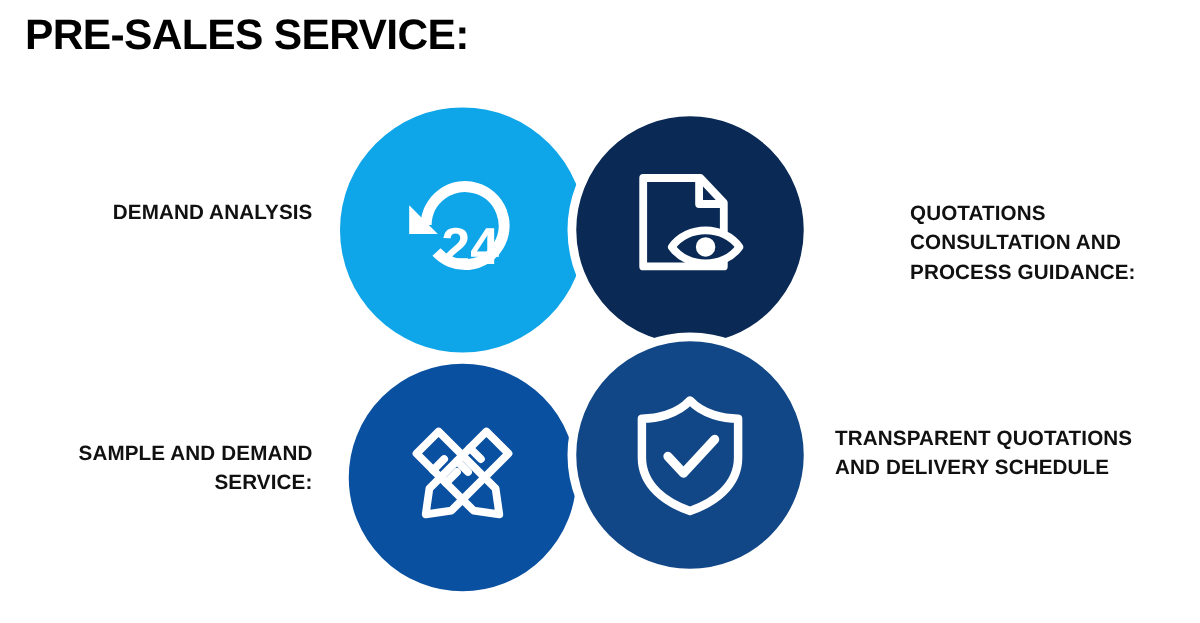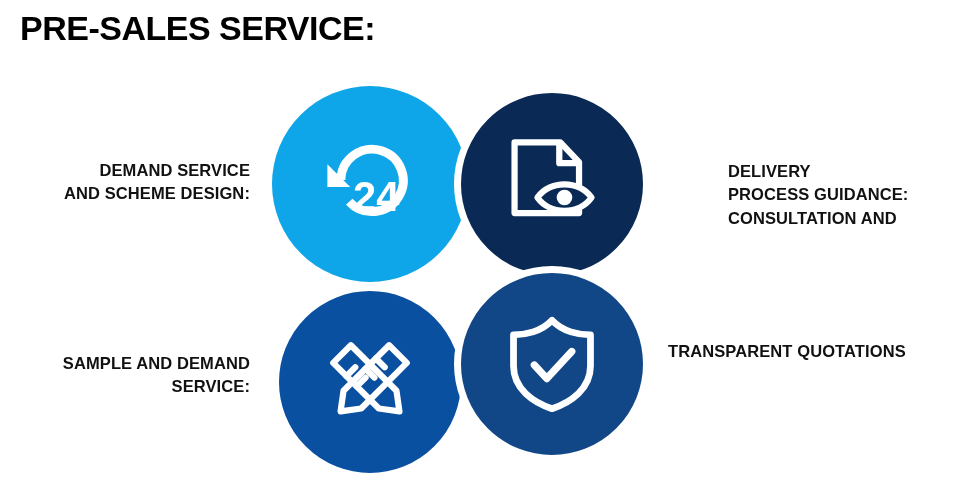--- a/index.html
+++ b/index.html
@@ -183,32 +183,32 @@
                  C 13 74, 32 87, 50 93
                  C 68 87, 87 74, 87 52 L 87 22
                  C 76 22, 60 19, 50 8 Z" fill="none" stroke="#ffffff" stroke-width="6.5" stroke-linejoin="round"></path>
         <path d="M 33 51 L 45 64 L 69 38" fill="none" stroke="#ffffff" stroke-width="7" stroke-linecap="round" stroke-linejoin="round"></path>
       </svg>
     </div>
 
   </div>
 
   <div class="side-label left" id="label-demand">
-    <div>DEMAND SERVICE</div>
-    <div>AND SCHEME DESIGN:</div>
+    <div>DEMAND ANALYSIS</div>
   </div>
 
   <div class="side-label left" id="label-sample">
     <div>SAMPLE AND DEMAND</div>
     <div>SERVICE:</div>
   </div>
 
   <div class="side-label right" id="label-technical">
-    <div>DELIVERY</div>
+    <div>QUOTATIONS</div>
+    <div>CONSULTATION AND</div>
     <div>PROCESS GUIDANCE:</div>
-    <div>CONSULTATION AND</div>
   </div>
 
   <div class="side-label right" id="label-transparent">
     <div>TRANSPARENT QUOTATIONS</div>
+    <div>AND DELIVERY SCHEDULE</div>
   </div>
 
 </div>
 
 </body></html>

